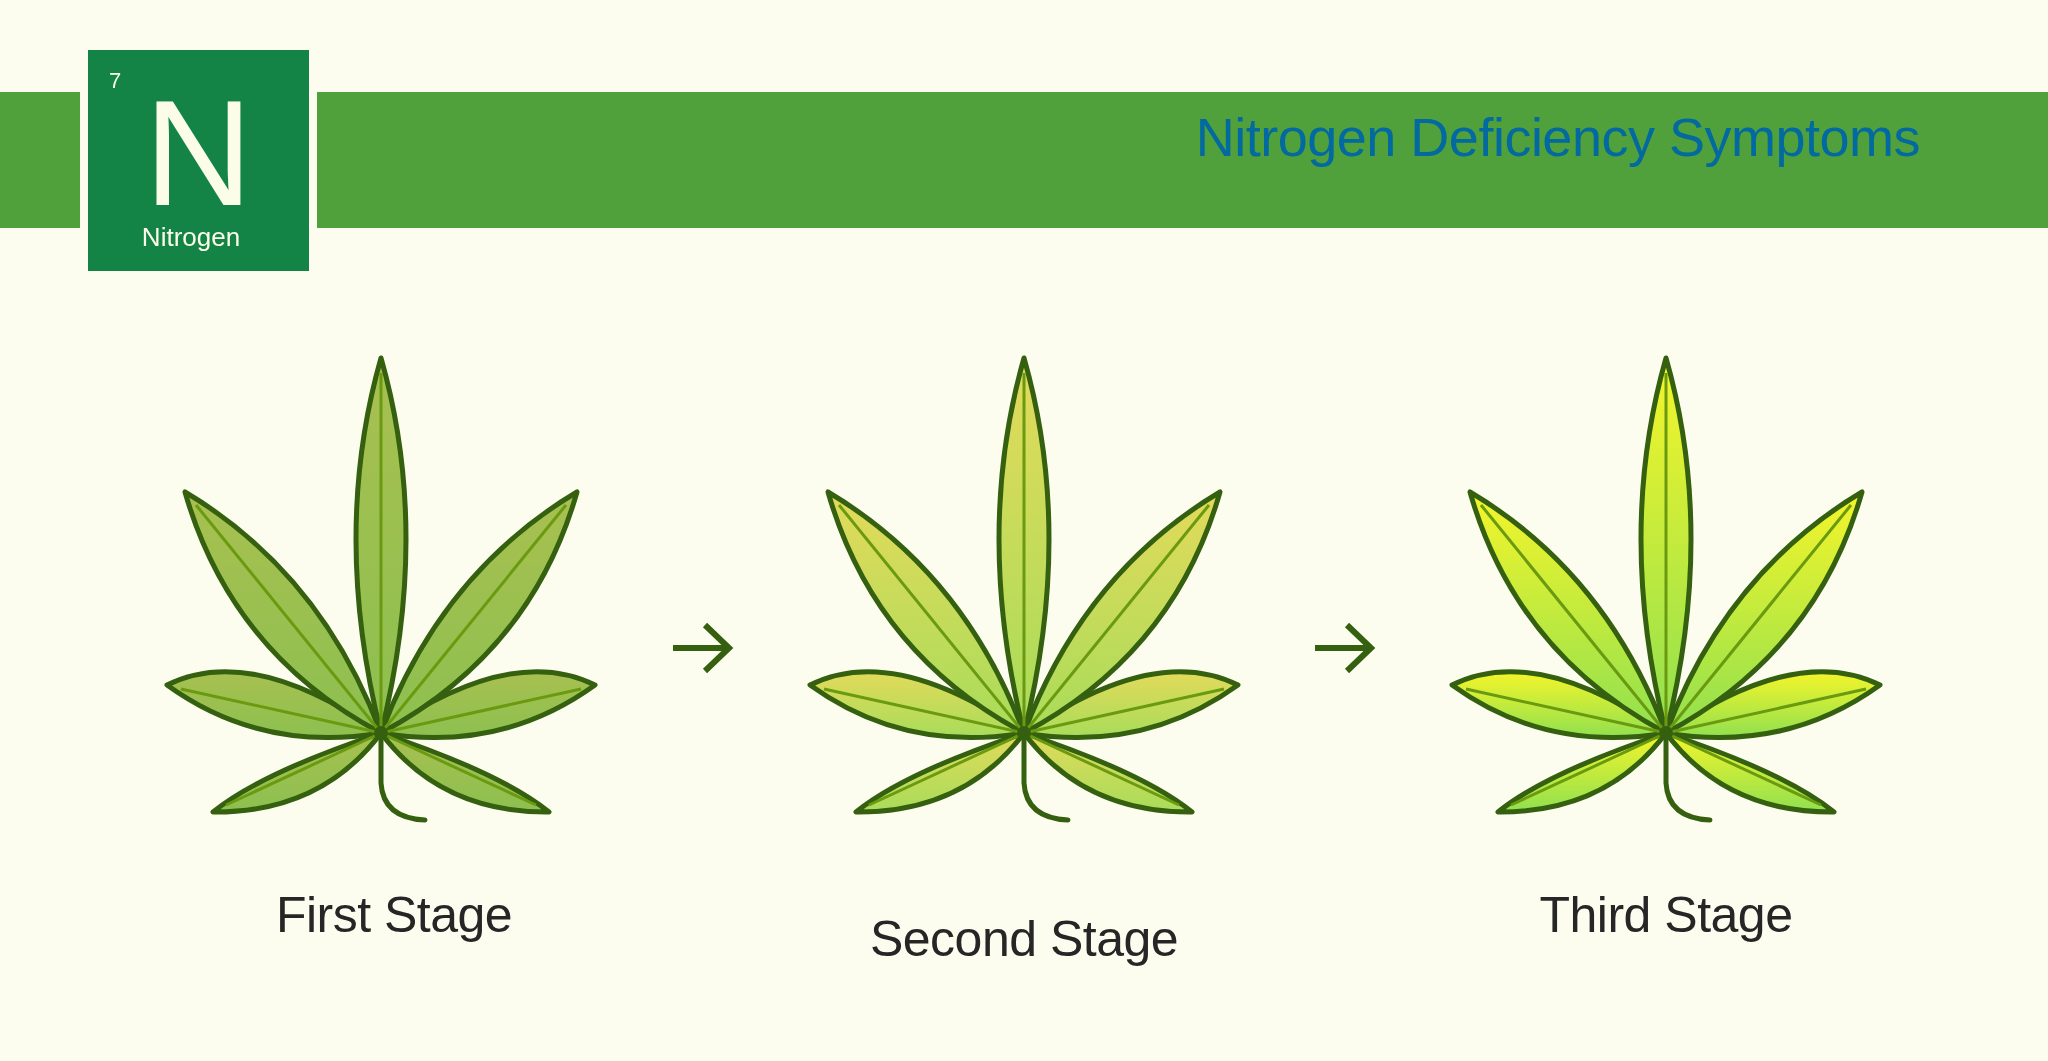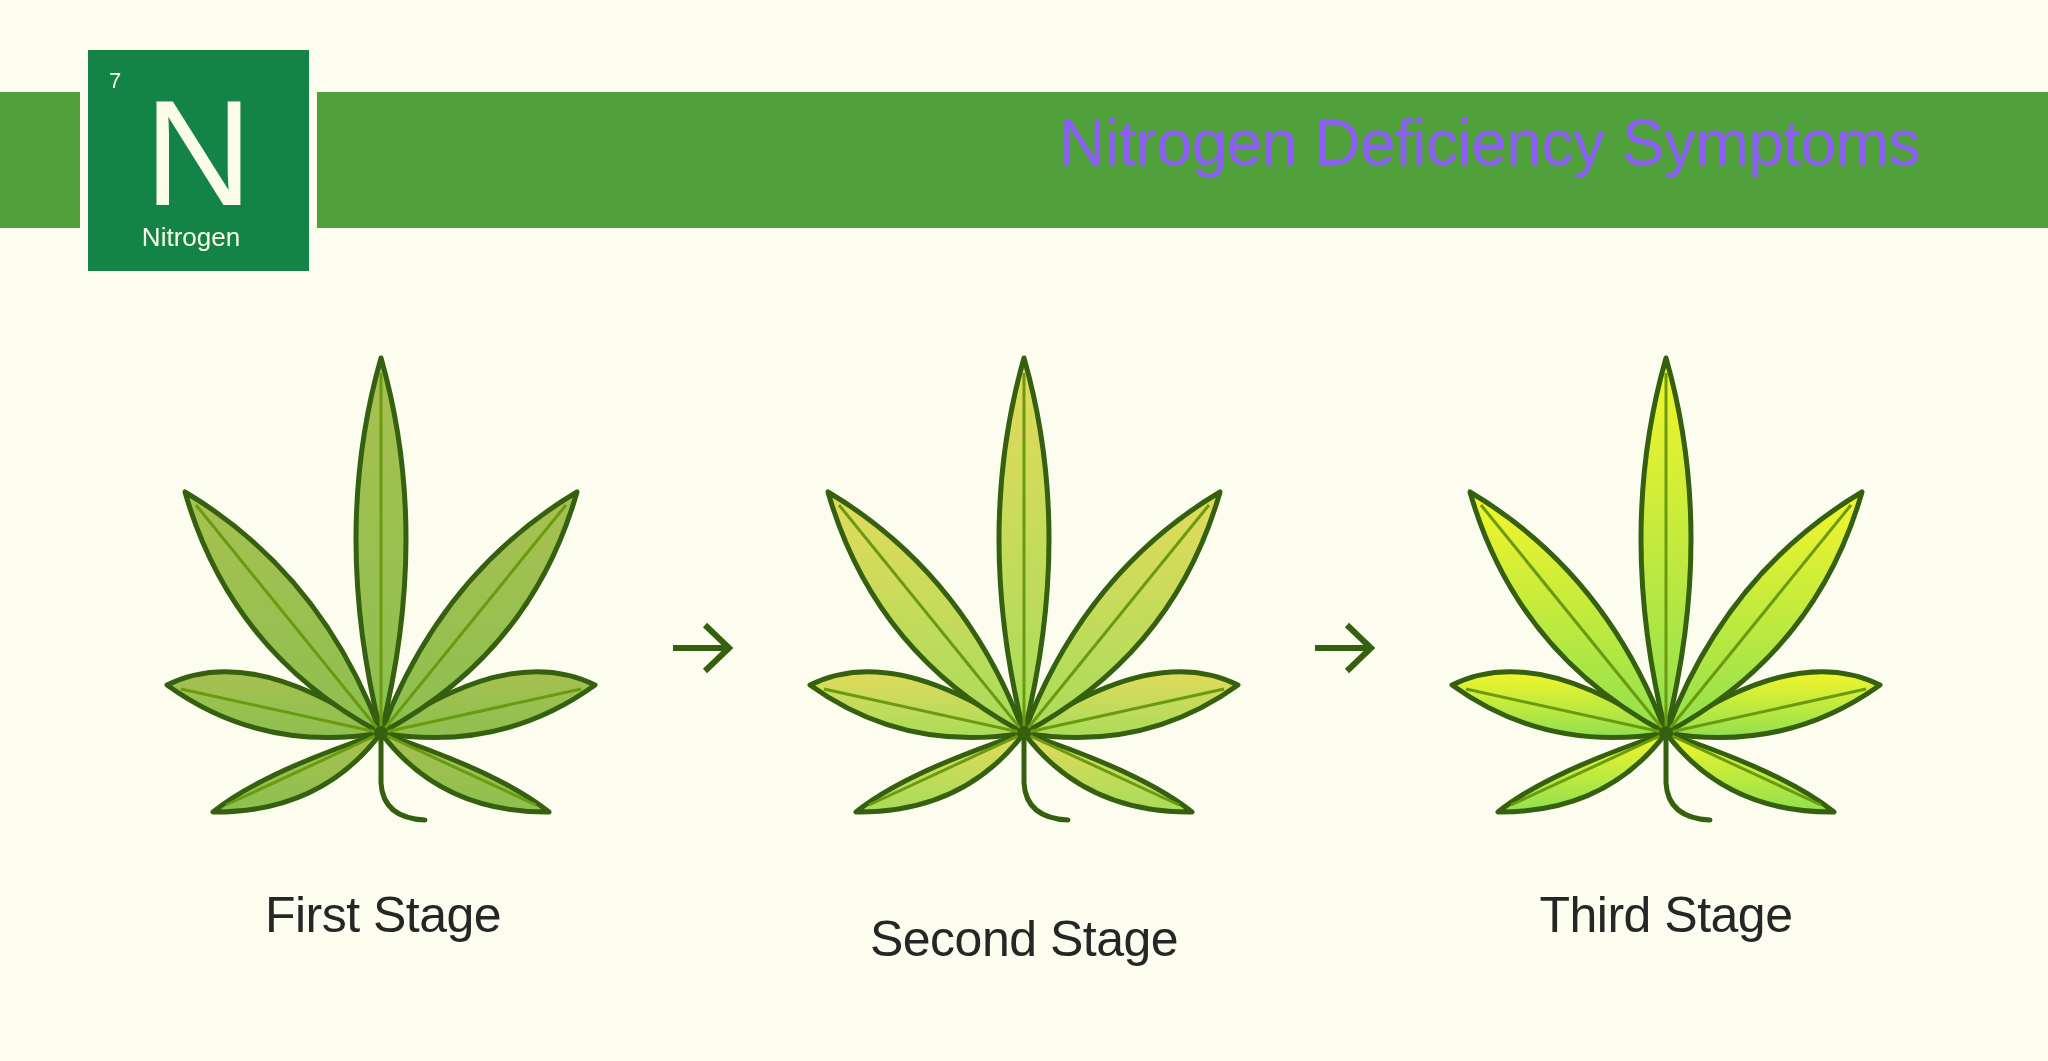--- a/index.html
+++ b/index.html
@@ -7,21 +7,21 @@
     width:2048px; height:1061px; position:relative; overflow:hidden;
     background:#fdfdef;
     font-family:"Liberation Sans", "DejaVu Sans", sans-serif;
   }
   .banner-left { position:absolute; left:0; top:92px; width:80px; height:136px; background:#50a03c; }
   .banner-main { position:absolute; left:317px; top:92px; width:1731px; height:136px; background:#50a03c; }
   .element-box { position:absolute; left:88px; top:50px; width:221px; height:221px; background:#138446; color:#fbfde8; }
   .element-number { position:absolute; left:21px; top:20px; font-size:22px; line-height:1; }
   .element-symbol { position:absolute; left:0; width:221px; top:28px; text-align:center; font-size:150px; line-height:1; }
   .element-name { position:absolute; left:0; width:206px; top:174px; text-align:center; font-size:26px; line-height:1; }
-  .page-title { position:absolute; left:757px; top:108px; width:1163px; font-size:64px; line-height:1.1; color:#8b5cf6; white-space:nowrap; text-align:right; letter-spacing:-0.5px; }
+  .page-title { position:absolute; left:757px; top:108px; width:1163px; font-size:54px; line-height:1.1; color:#0369a1; white-space:nowrap; text-align:right; letter-spacing:-0.5px; }
   .leaf-svg { position:absolute; left:0; top:0; }
   .stage-label { position:absolute; top:888px; width:400px; text-align:center; font-size:50px; line-height:1.1; color:#262626; letter-spacing:-0.5px; }
 </style>
 </head>
 <body>
 
 <div class="banner-left"></div>
 <div class="banner-main"></div>
 
 <div class="element-box">
@@ -124,15 +124,15 @@
   <g stroke="#35600f" stroke-width="6" fill="none">
     <line x1="673" y1="648" x2="730" y2="648"></line>
     <polyline points="705,625 729,648 705,671"></polyline>
   </g>
   <g stroke="#35600f" stroke-width="6" fill="none">
     <line x1="1315" y1="648" x2="1372" y2="648"></line>
     <polyline points="1347,625 1371,648 1347,671"></polyline>
   </g>
 </svg>
 
-<div class="stage-label" style="left:183px;">First Stage</div>
+<div class="stage-label" style="left:194px;">First Stage</div>
 <div class="stage-label" style="left:824px;margin-top:24px;">Second Stage</div>
 <div class="stage-label" style="left:1466px;">Third Stage</div>
 
 </body></html>

